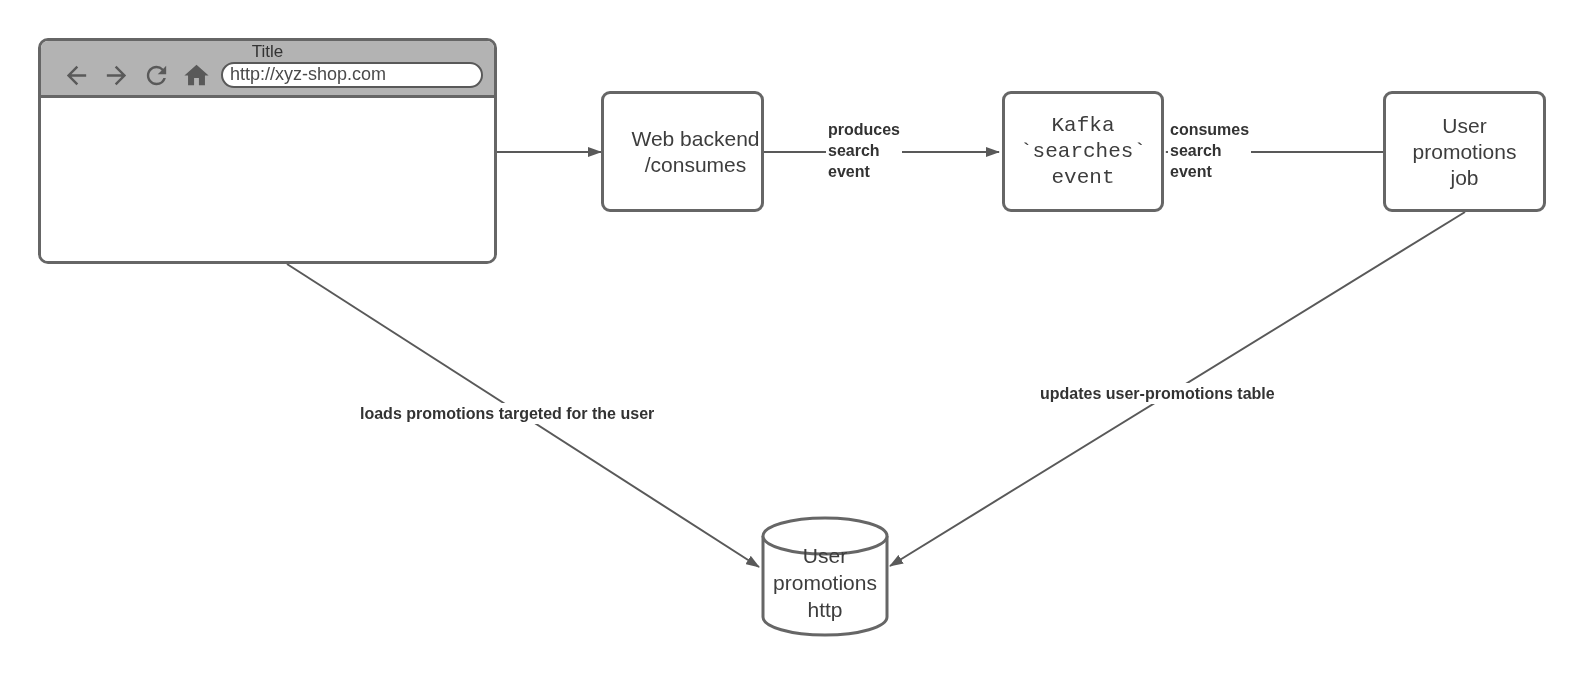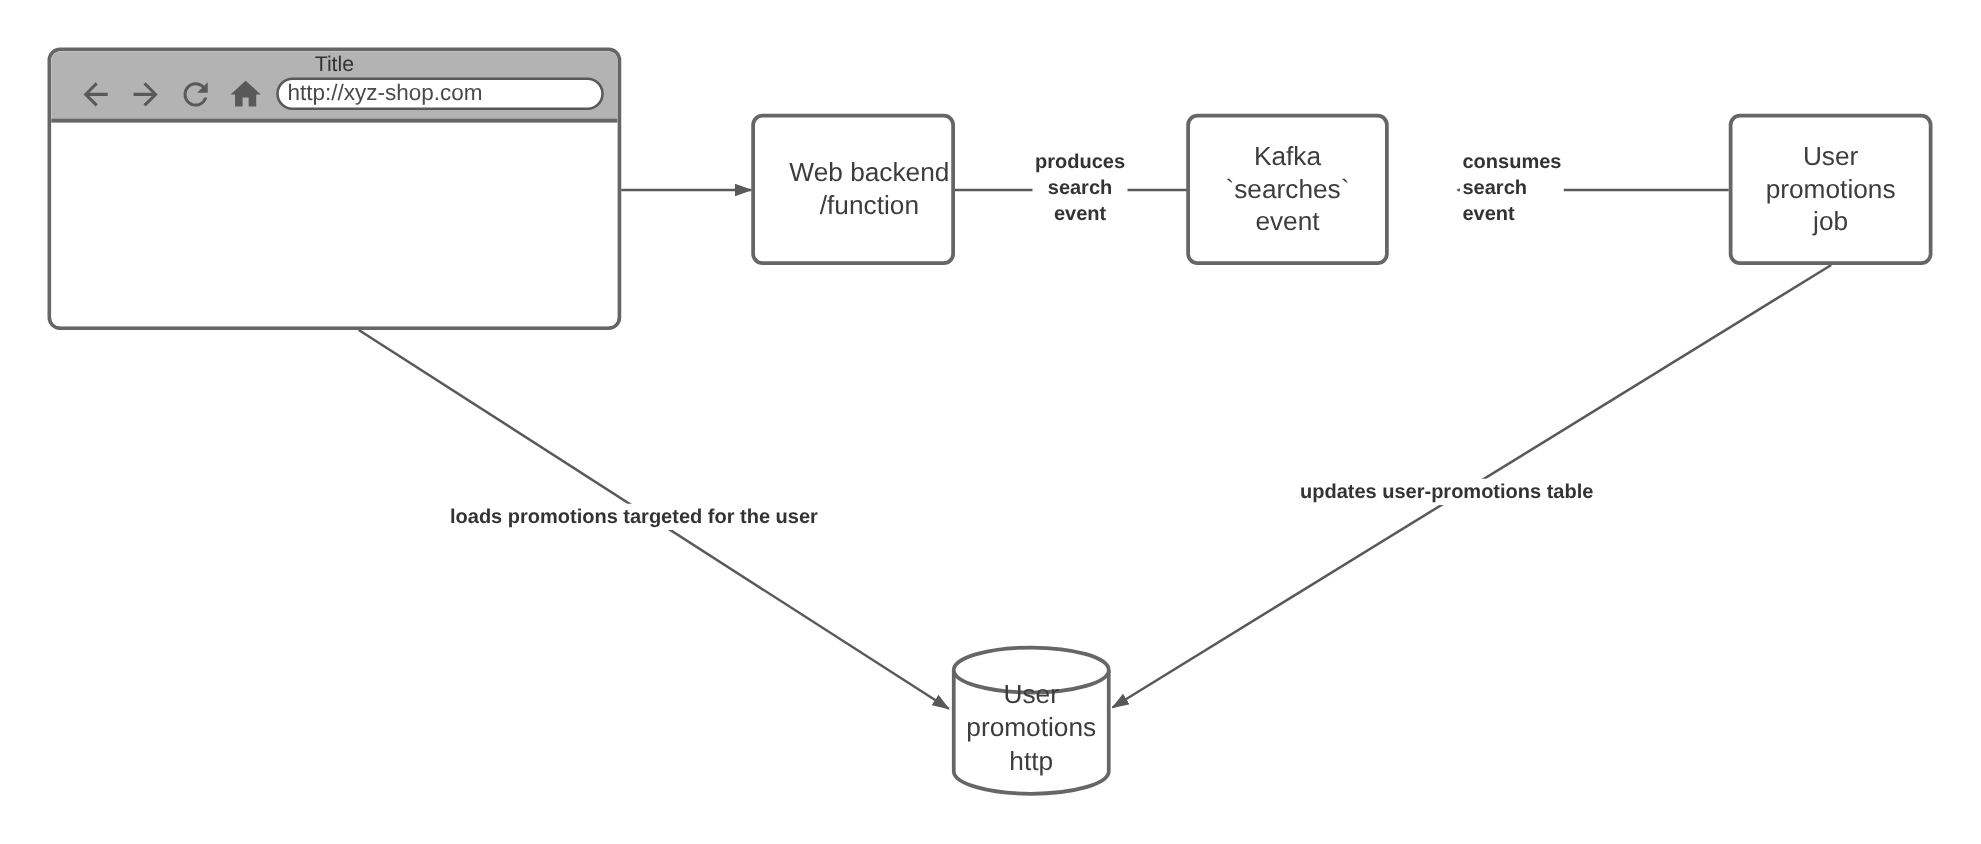--- a/index.html
+++ b/index.html
@@ -29,21 +29,21 @@
     flex-direction: column;
     align-items: center;
     justify-content: center;
     text-align: center;
     font-size: 21px;
     line-height: 26px;
     color: #3d3d3d;
     z-index: 2;
   }
   #node-web-backend { left: 601px; top: 91px; width: 163px; height: 121px; padding-left: 26px; }
-  #node-kafka-topic { left: 949px; top: 91px; width: 162px; height: 121px; }
+  #node-kafka-topic { left: 1002px; top: 91px; width: 162px; height: 121px; font-family: Liberation Mono, monospace; }
   #node-user-promotions-job { left: 1383px; top: 91px; width: 163px; height: 121px; }
   
   #cylinder-text {
     position: absolute;
     left: 763px; top: 542px; width: 124px;
     text-align: center;
     font-size: 21px;
     line-height: 27px;
     color: #3d3d3d;
     z-index: 2;
@@ -53,21 +53,21 @@
     position: absolute;
     z-index: 3;
     background: #ffffff;
     color: #333333;
     font-weight: 700;
     font-size: 16px;
     line-height: 21px;
     white-space: nowrap;
     padding: 0 2px;
   }
-  #label-produces { left: 826px; top: 119px; text-align: center; }
+  #label-produces { left: 826px; top: 119px; }
   #label-consumes { left: 1168px; top: 119px; }
   #label-loads   { left: 358px;  top: 403px; }
   #label-updates { left: 1038px; top: 383px; }
   
   #browser-window {
     position: absolute;
     left: 38px; top: 38px;
     width: 459px; height: 226px;
     box-sizing: border-box;
     border: 3px solid #666666;
@@ -166,21 +166,21 @@
         <div id="url-bar">
           <span>http://xyz-shop.com</span>
         </div>
       </div>
     </div>
     <div id="browser-viewport"></div>
   </div>
 
   <div class="node" id="node-web-backend">
     <div>Web backend</div>
-    <div>/function</div>
+    <div>/consumes</div>
   </div>
 
   <div class="node" id="node-kafka-topic">
     <div>Kafka</div>
     <div>`searches`</div>
     <div>event</div>
   </div>
 
   <div class="node" id="node-user-promotions-job">
     <div>User</div>

